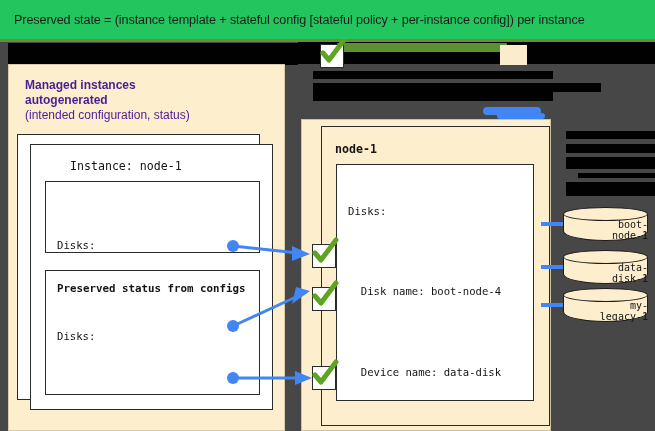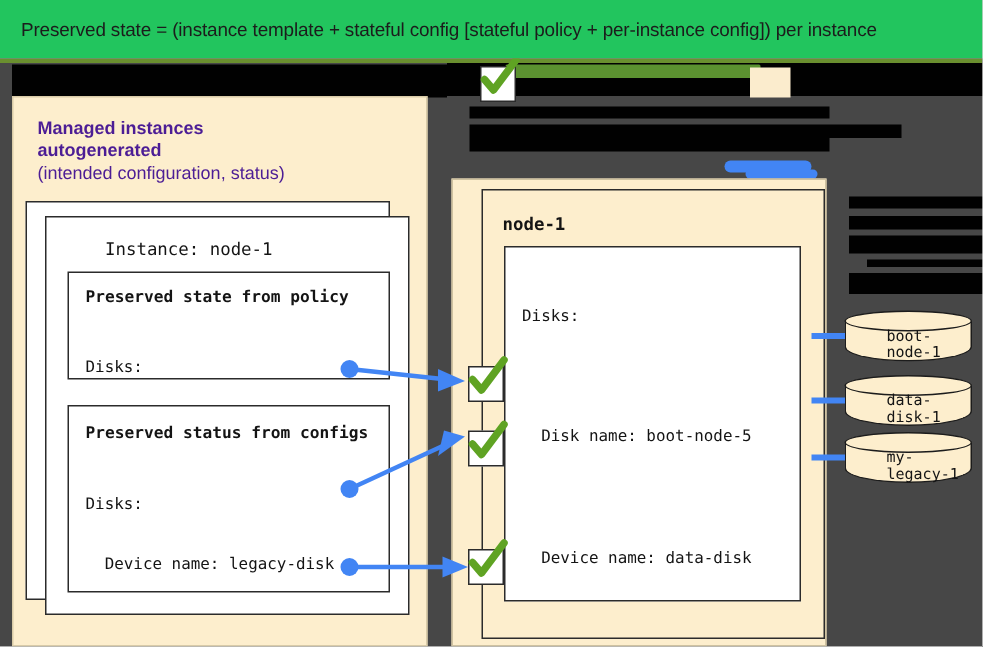--- a/index.html
+++ b/index.html
@@ -118,21 +118,21 @@
     background: #fdeecd; border: 1.5px solid #1c1c1c;
     border-top: none; border-radius: 0 0 42px 42px / 0 0 10px 10px;
   }
   .disk .top {
     position: absolute; left: 0; top: 0px; width: 85px; height: 14px;
     background: #fdeecd; border: 1.5px solid #1c1c1c;
     border-radius: 50%;
   }
   .disk .label {
     position: absolute; left: 0; top: 12px; width: 85px;
-    text-align: left;
+    text-align: right;
     font-family: "DejaVu Sans Mono", "Liberation Mono", monospace;
     font-size: 10px; color: #141414; padding-left: 28px;
   }
   .disk-line {
     position: absolute; height: 4px; background: #4285f4;
   }
 </style>
 </head>
 <body>
 
@@ -168,46 +168,44 @@
         <div><b>autogenerated</b></div>
         <div><span>(intended configuration, status)</span></div>
       </div>
     </div>
 
     <div class="card-stack-bg" style="left:17px; top:95px; width:243px; height:266px;"></div>
     <div class="card-white" style="left:30px; top:105px; width:243px; height:266px;"></div>
     <div class="mono-title" style="position:absolute; left:38px; top:120px;margin-left:32px;">Instance: node-1</div>
 
     <div class="card-white" style="left:45px; top:142px; width:215px; height:72px;"></div>
-    <div class="mono-title bold" style="position:absolute; left:57px; top:152px;">Preserved state from policy</div>
     <div class="mono" style="position:absolute; left:57px; top:173px;">
       <div><span>Disks:</span></div>
       <div><span>  Device name: data-disk</span></div>
       <div><span>  Disk name: </span><b>data-disk-1</b></div>
     </div>
 
     <div class="card-white" style="left:45px; top:231px; width:215px; height:125px;"></div>
     <div class="mono-title bold" style="position:absolute; left:57px; top:243px;">Preserved status from configs</div>
     <div class="mono" style="position:absolute; left:57px; top:264px;">
       <div><span>Disks:</span></div>
-      <div><span>  Device name: legacy-disk</span></div>
       
       
       
     </div>
 
     <div class="right-outer"></div>
     <div class="right-inner"></div>
     <div class="mono-title" style="position:absolute; left:335px; top:103px;font-weight:bold;">node-1</div>
     <div class="right-white"></div>
 
     <div class="mono" style="position:absolute; left:348px; top:139px;">
       <div><span>Disks:</span></div>
       <div>&nbsp;</div>
-      <div><span>  Disk name: boot-node-5</span></div>
+      <div><span>  Disk name: boot-node-4</span></div>
       <div>&nbsp;</div>
       <div><span>  Device name: data-disk</span></div>
       
       
       
       
       
       
       
       

